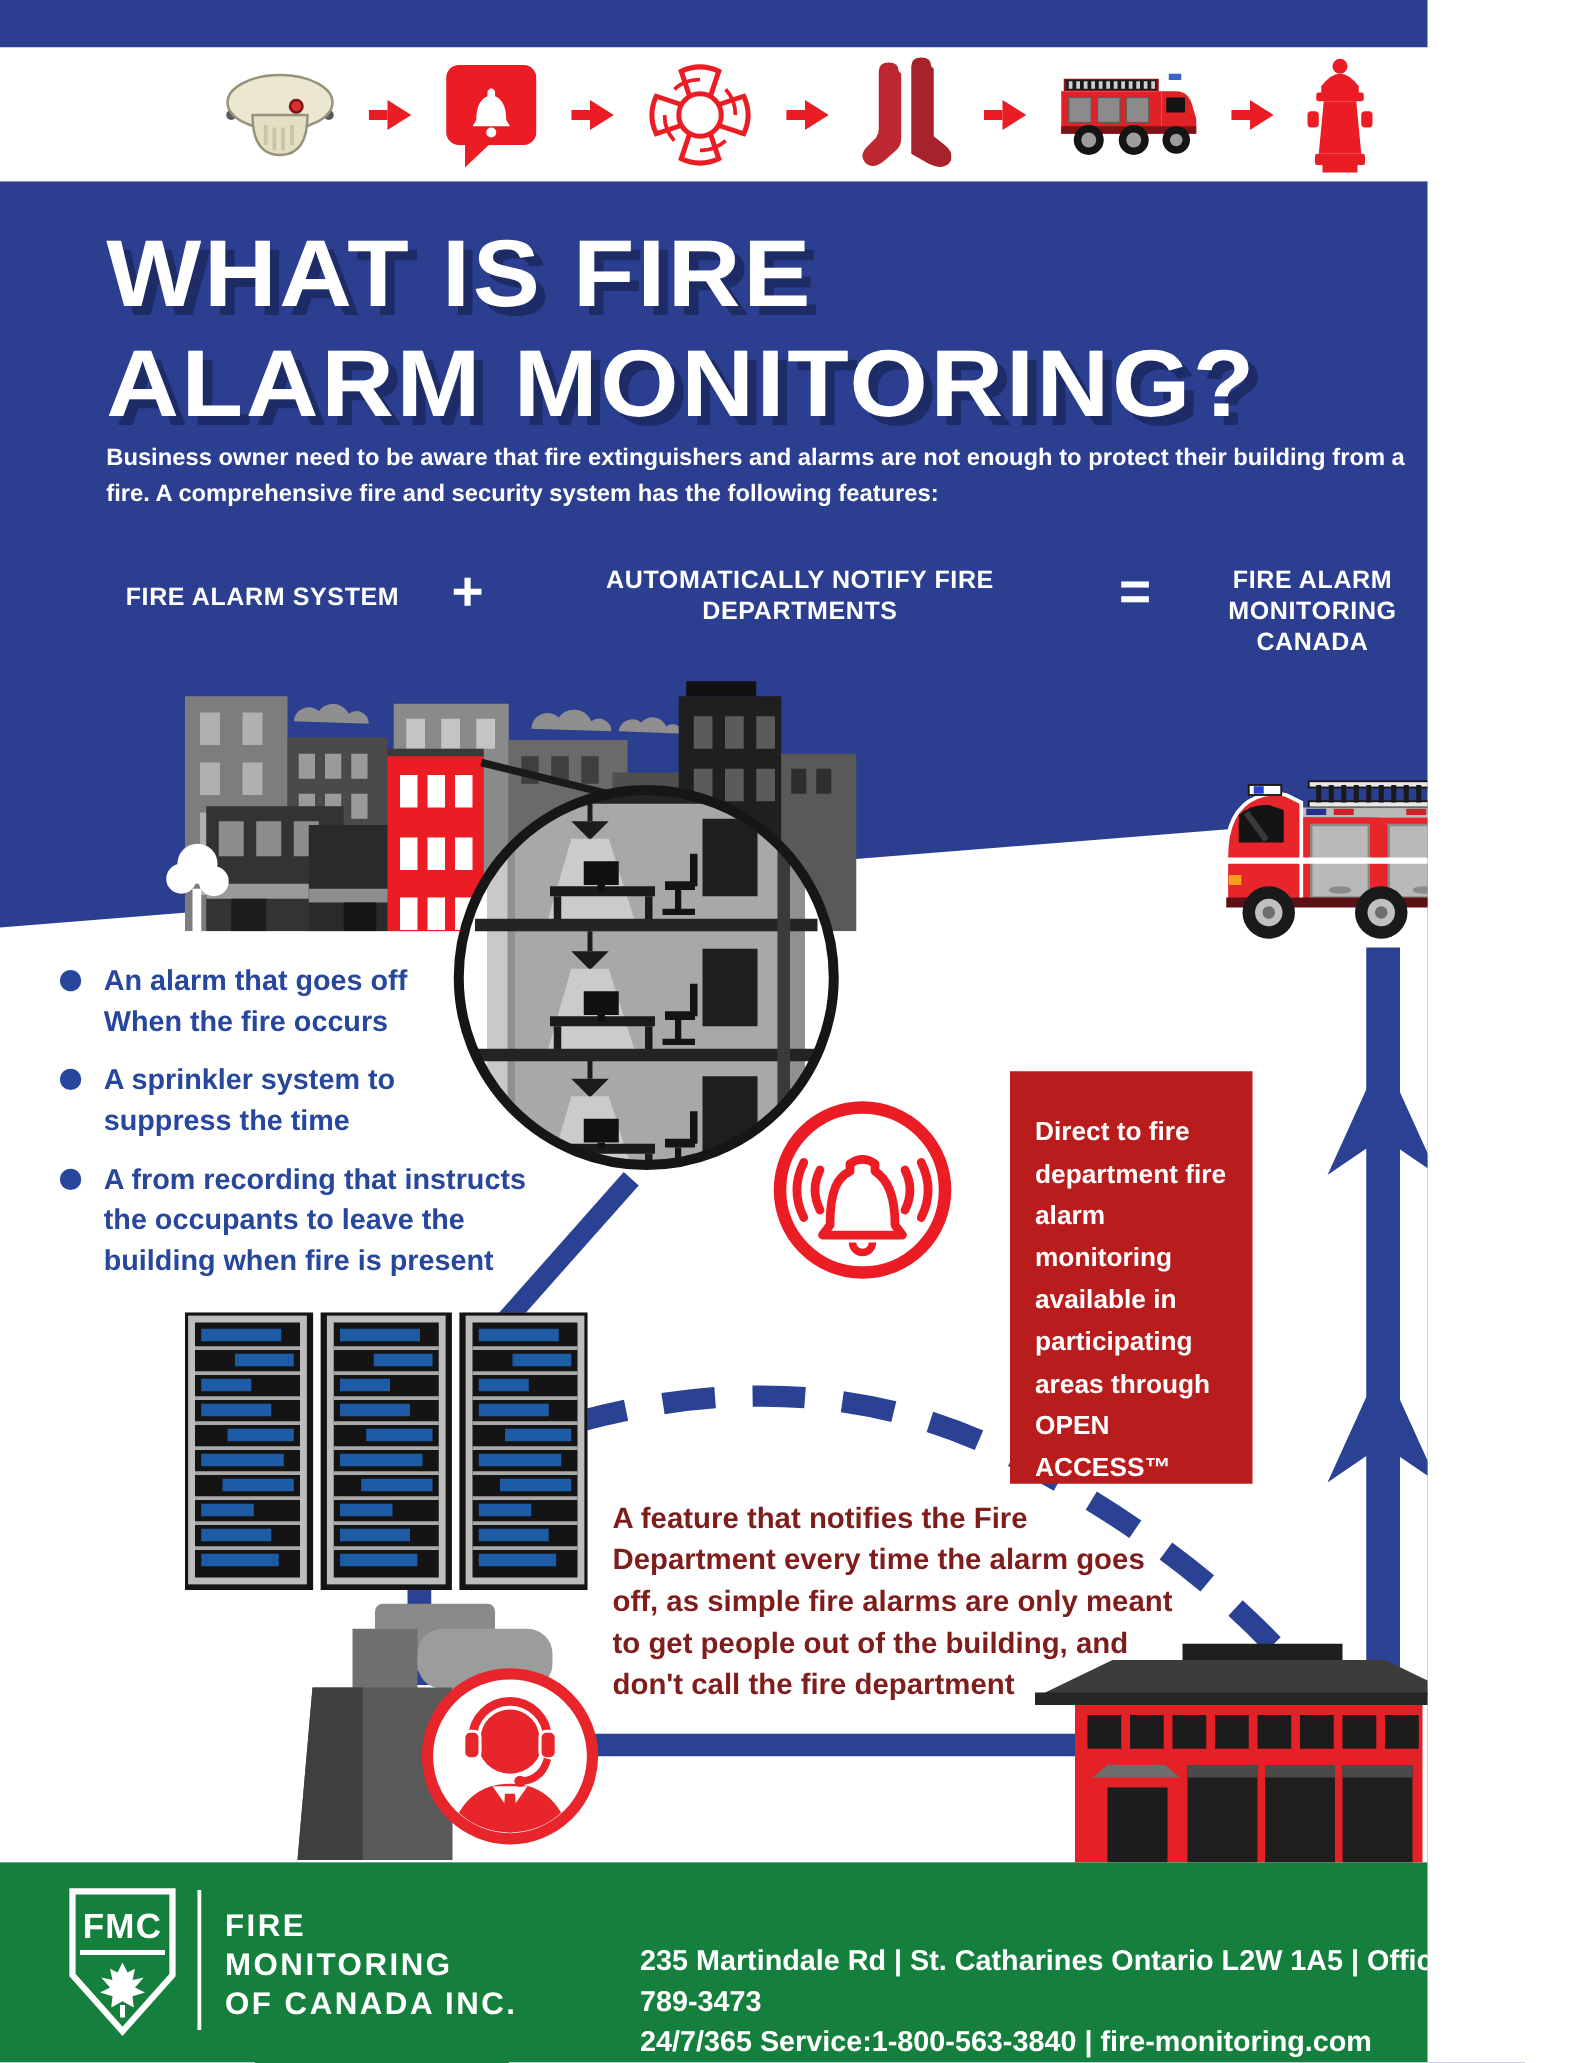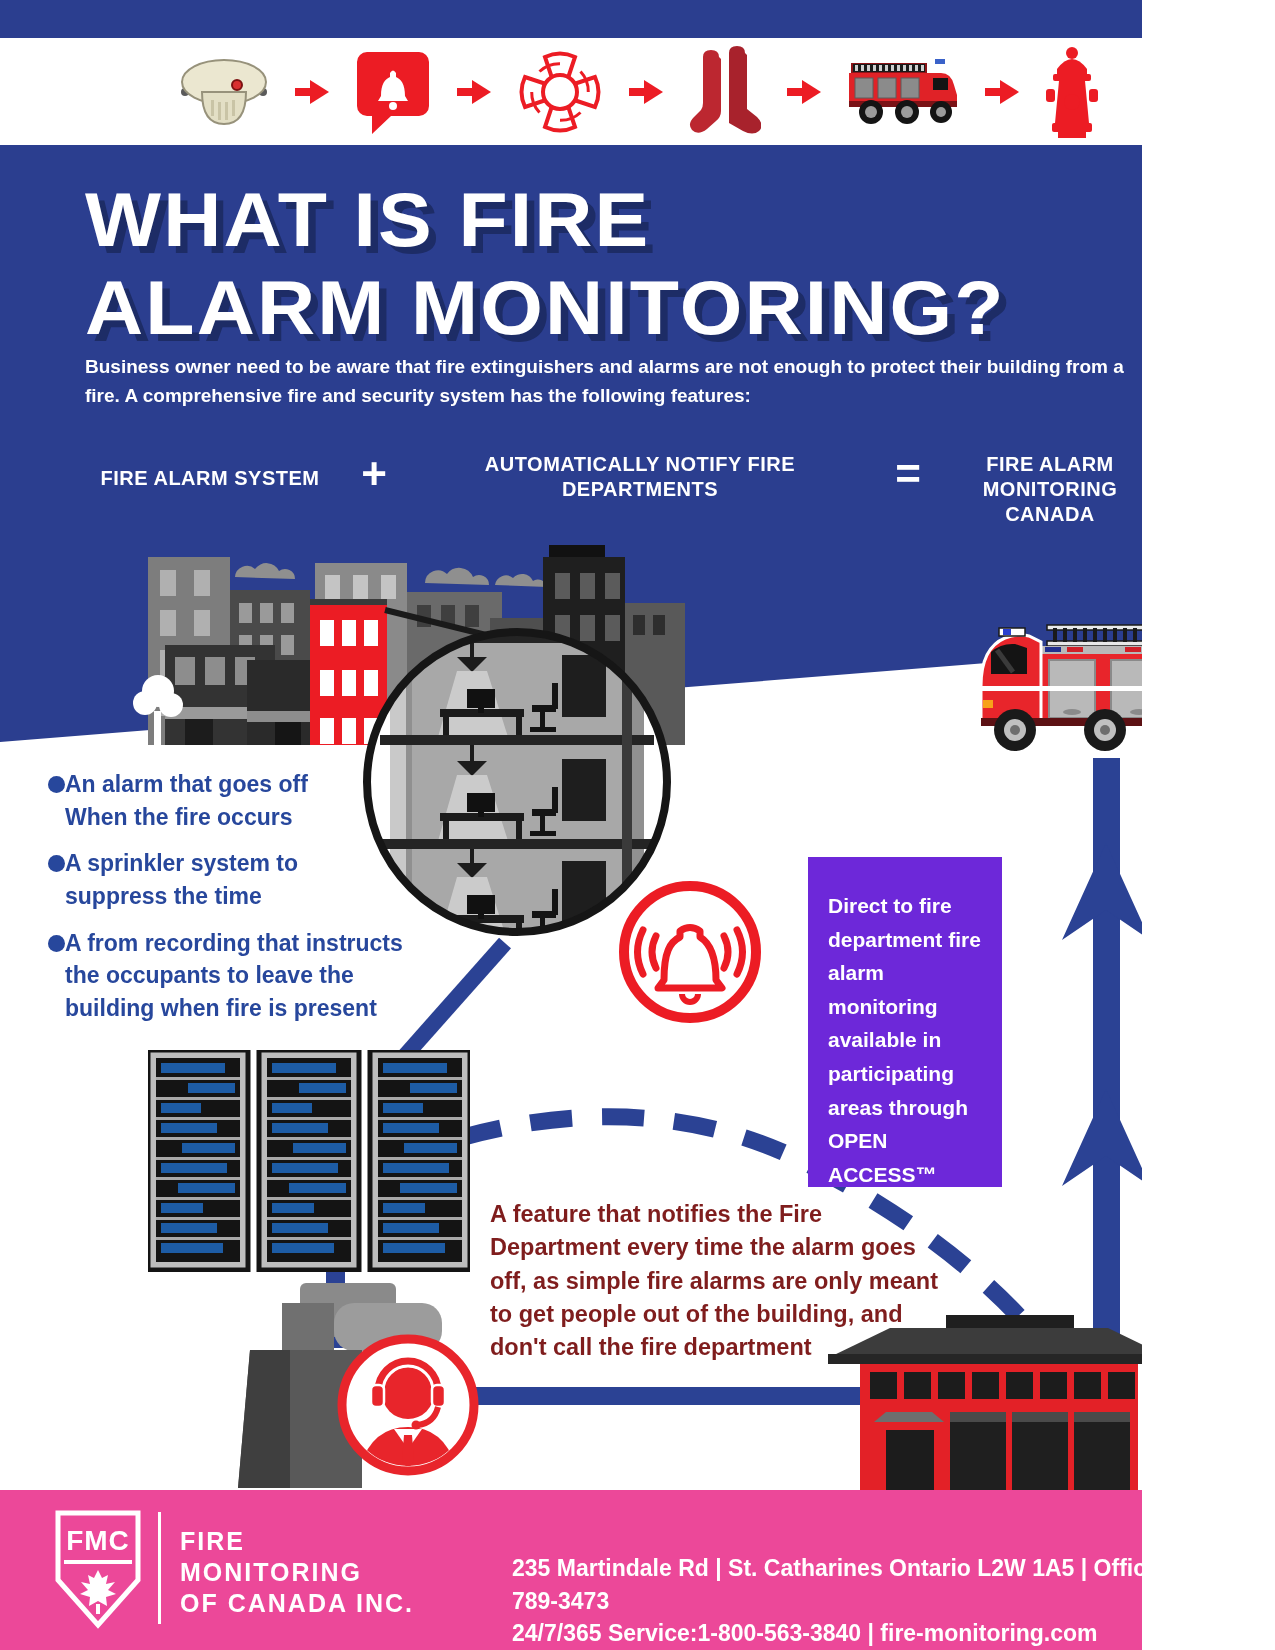--- a/index.html
+++ b/index.html
@@ -8,21 +8,21 @@
   .abs{position:absolute;}
   .b{font-weight:bold;}
   .white{color:#ffffff;}
   .bluetxt{color:#7f1d1d;}
   .title-line{font-weight:bold;color:#ffffff;letter-spacing:2px;white-space:nowrap;
               text-shadow:7px 7px 0 #1d2c66;transform:scaleX(1.06);transform-origin:left top;
               font-size:76px;line-height:1;}
   .formula-term{font-weight:bold;color:#ffffff;font-size:20px;text-align:center;line-height:1.25;
                 letter-spacing:.5px;}
   .formula-op{font-weight:bold;color:#ffffff;font-size:44px;line-height:1;}
-  .bullet-row{display:flex;margin-bottom:14px;}
+  .bullet-row{display:flex;gap:18px;margin-bottom:14px;}
   .bullet-dot{width:17px;height:17px;border-radius:50%;background:#27479c;flex:0 0 auto;margin-top:8px;}
   .bullet-text{font-weight:bold;color:#27479c;font-size:23px;line-height:1.42;}
   .icon-band{position:absolute;left:0;top:38px;width:1275px;height:107px;background:#ffffff;
              display:flex;align-items:center;justify-content:center;gap:26px;}
   .flow-arrow{flex:0 0 auto;}
 </style>
 </head>
 <body>
 <div id="canvas">
 
@@ -479,27 +479,27 @@
   <div class="bullet-row">
     <div class="bullet-dot"></div>
     <div class="bullet-text" style="width:280px;">A sprinkler system to suppress the time</div>
   </div>
   <div class="bullet-row">
     <div class="bullet-dot"></div>
     <div class="bullet-text" style="width:360px;">A from recording that instructs the occupants to leave the building when fire is present</div>
   </div>
 </div>
 
-<div class="abs" style="left:808px;top:857px;width:194px;height:330px;background:#6d28d9;box-sizing:border-box;padding:32px 16px 0 20px;">
+<div class="abs" style="left:808px;top:857px;width:194px;height:330px;background:#b91c1c;box-sizing:border-box;padding:32px 16px 0 20px;">
   <div class="b white" style="font-size:21px;line-height:1.6;">Direct to fire department fire alarm monitoring available in participating areas through OPEN ACCESS™</div>
 </div>
 
 <div class="abs b bluetxt" style="left:490px;top:1198px;width:450px;font-size:23.5px;line-height:1.42;">A feature that notifies the Fire Department every time the alarm goes off, as simple fire alarms are only meant to get people out of the building, and don't call the fire department</div>
 
-<div class="abs" style="left:0;top:1490px;width:1275px;height:160px;background:#ec4899;">
+<div class="abs" style="left:0;top:1490px;width:1275px;height:160px;background:#15803d;">
   <svg class="abs" style="left:52px;top:18px;" width="92" height="122" viewBox="0 0 92 122">
     <path d="M6 5 H86 V72 L46 117 L6 72 Z" fill="none" stroke="#ffffff" stroke-width="5"></path>
     <text x="46" y="42" text-anchor="middle" fill="#ffffff" font-family="Liberation Sans, sans-serif" font-size="28" font-weight="bold" letter-spacing="1">FMC</text>
     <rect x="12" y="52" width="68" height="4" fill="#ffffff"></rect>
     <path d="M46 62 l4 8 6 -3 -2 9 9 -2 -7 8 8 4 -10 3 1 9 -9 -5 -9 5 1 -9 -10 -3 8 -4 -7 -8 9 2 -2 -9 6 3 Z" fill="#ffffff"></path>
     <rect x="44" y="96" width="4" height="10" fill="#ffffff"></rect>
   </svg>
   <div class="abs" style="left:158px;top:22px;width:3px;height:112px;background:#ffffff;"></div>
   <div class="abs b white" style="left:180px;top:36px;font-size:25px;line-height:1.24;letter-spacing:2px;">
     <div>FIRE</div>

